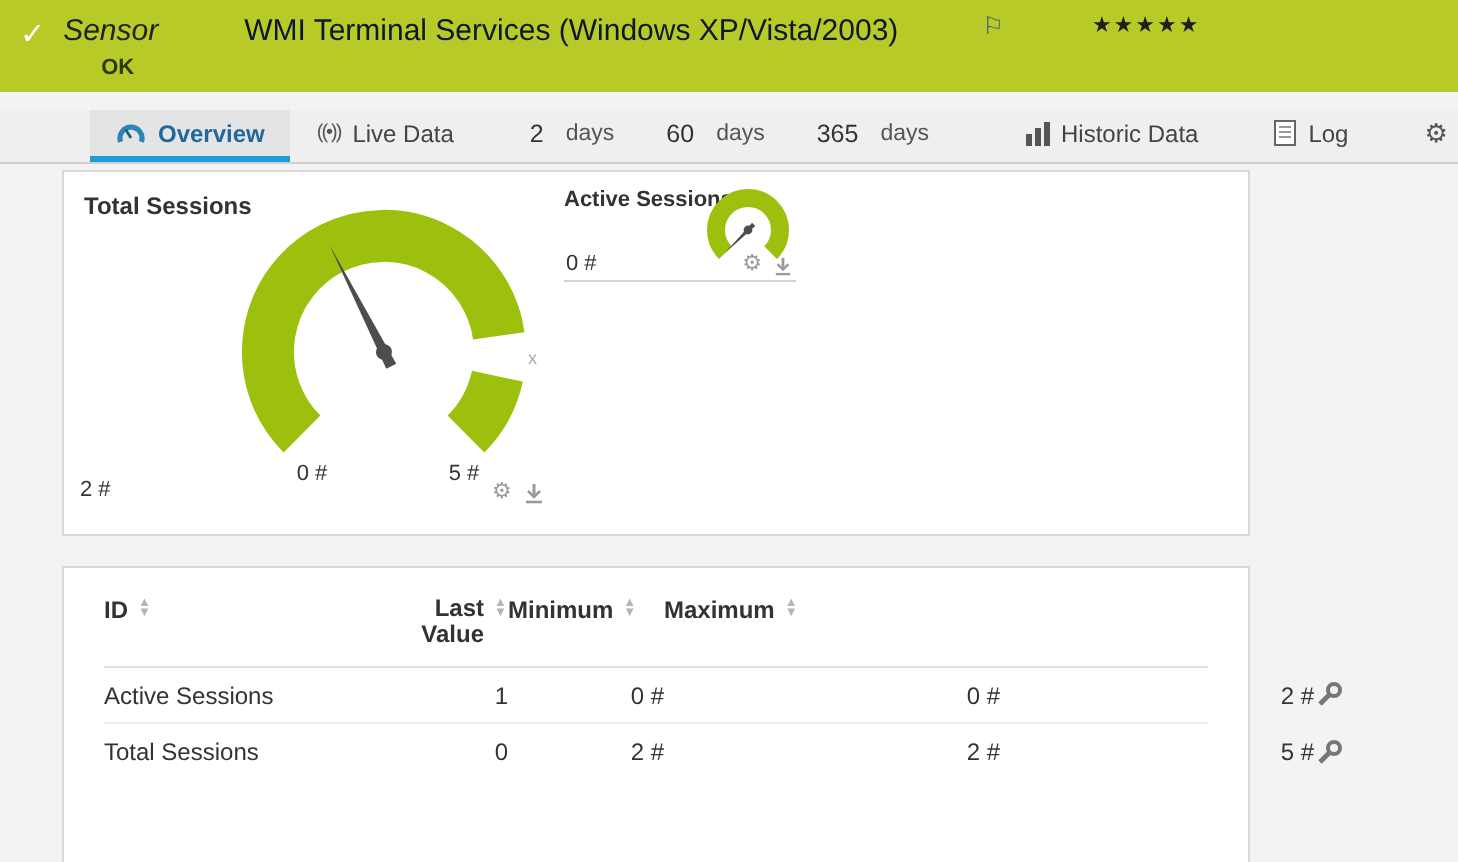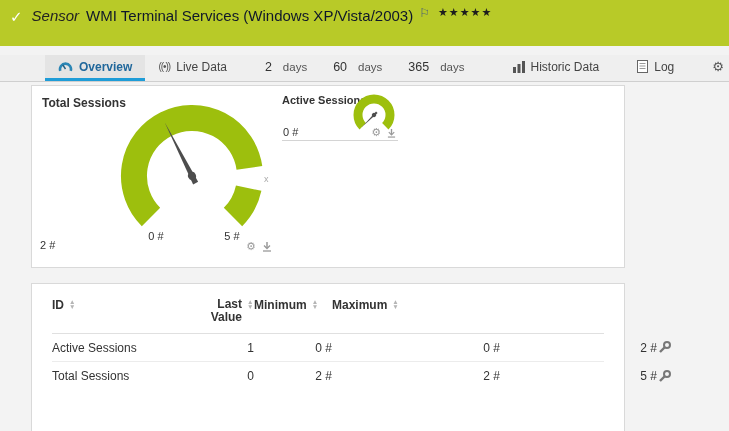--- a/index.html
+++ b/index.html
@@ -17,21 +17,21 @@
   }
 
   
   .hdr{
     position:absolute;left:0;top:0;right:0;height:46px;
     background:var(--hdr-bg);
     padding:7px 10px 0 10px;
     display:flex;align-items:flex-start;
   }
   .check{color:#fff;font-size:15px;font-weight:bold;margin:1px 9px 0 0;}
-  .hdr-line1{display:flex;align-items:center;}
+  .hdr-line1{display:flex;align-items:center;gap:36px;}
   .sensor-type{font-style:italic;font-size:15px;color:#222;}
   .sensor-title{font-size:15px;color:#0f172a;margin-left:7px;}
   .flag{font-size:12px;color:#455a7a;margin-left:6px;position:relative;top:-3px;cursor:pointer;}
   .stars{font-size:11px;letter-spacing:1px;color:#1d1d1d;margin-left:8px;position:relative;top:-3px;cursor:pointer;}
   .hdr-status{font-size:11px;font-weight:bold;color:#2c3a00;margin:4px 0 0 19px;}
 
   
   .tabbar{
     position:absolute;left:0;top:55px;right:0;height:27px;
     background:#efefef;border-bottom:1px solid #cfcfcf;
@@ -107,20 +107,21 @@
 
 <div class="hdr">
   <span class="check">✓</span>
   <div>
     <div class="hdr-line1">
       <span class="sensor-type">Sensor</span>
       <span class="sensor-title">WMI Terminal Services (Windows XP/Vista/2003)</span>
       <span class="flag">⚐</span>
       <span class="stars">★★★★★</span>
     </div>
+    <div class="hdr-status">OK</div>
   </div>
 </div>
 
 <div class="tabbar">
   <div class="tab active">
     <svg width="15" height="13" viewBox="0 0 15 13">
       <path d="M2.3 10.9 A5.5 5.5 0 1 1 12.7 10.9" fill="none" stroke="#2b86b5" stroke-width="2.6"></path>
       <line x1="7.5" y1="9" x2="4.8" y2="4.8" stroke="#205f83" stroke-width="1.4"></line>
     </svg>
     <span>Overview</span>

